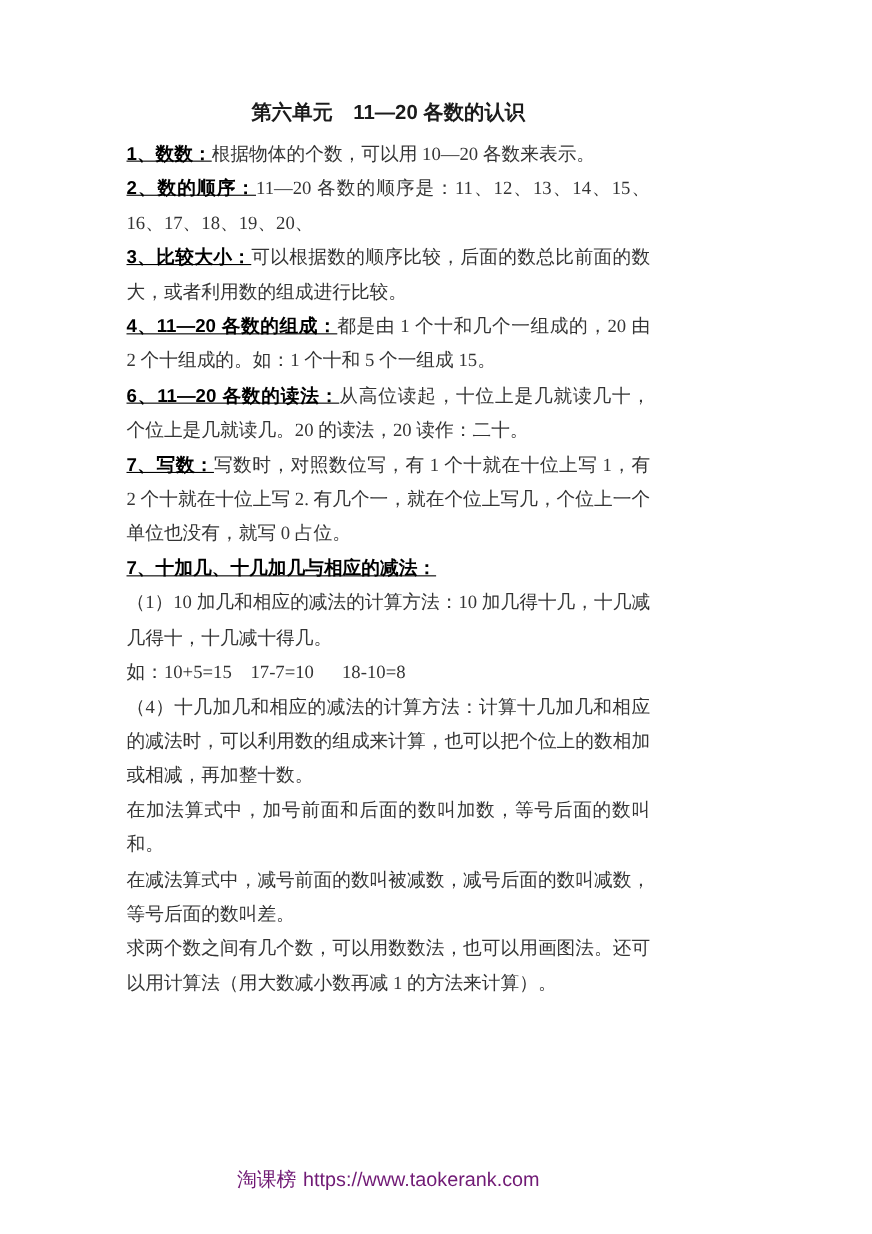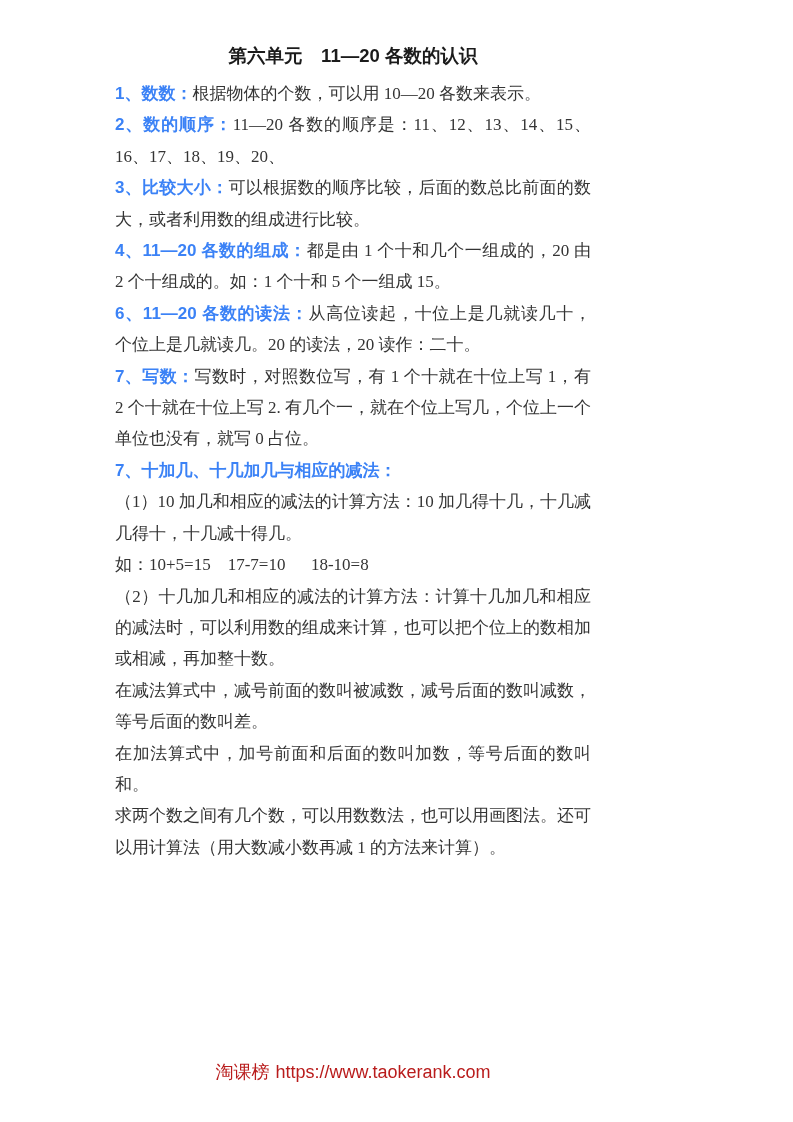--- a/index.html
+++ b/index.html
@@ -6,21 +6,21 @@
     margin: 0;
     padding: 0;
     background: #ffffff;
   }
   .page {
     position: relative;
     width: 706px;
     height: 1122px;
     box-sizing: border-box;
     background: #ffffff;
-    padding: 40px 115px 0 115px;
+    padding: 86px 115px 0 115px;
     font-family: "Liberation Serif", "DejaVu Serif", serif;
     color: #343434;
     overflow: hidden;
   }
   .title {
     margin: 0 0 7px 0;
     text-align: center;
     font-family: "Liberation Sans", "DejaVu Sans", sans-serif;
     font-size: 18.5px;
     line-height: 31px;
@@ -36,32 +36,33 @@
     font-size: 17px;
     line-height: 31.4px;
     text-align: justify;
     white-space: pre-wrap;
     color: #343434;
     word-break: break-word;
   }
   .para b {
     font-family: "Liberation Sans", "DejaVu Sans", sans-serif;
     font-weight: bold;
-    color: #3b82f6;
+    color: #000000;
+    text-decoration: underline;
   }
   .footer {
     position: absolute;
     top: 1060px;
     left: 0;
     width: 100%;
     text-align: center;
     font-family: "Liberation Sans", "DejaVu Sans", sans-serif;
     font-size: 18px;
     line-height: 24px;
-    color: #b91c1c;
+    color: #701a75;
   }
   .footer .site {
     margin-right: 6px;
   }
 </style>
 </head>
 <body>
 
 <div class="page">
   <h1 class="title">第六单元　11—20 各数的认识</h1>
@@ -69,22 +70,22 @@
   <div class="content">
       <p class="para"><b>1、数数：</b><span>根据物体的个数，可以用 10—20 各数来表示。</span></p>
       <p class="para"><b>2、数的顺序：</b><span>11—20 各数的顺序是：11、12、13、14、15、16、17、18、19、20、</span></p>
       <p class="para"><b>3、比较大小：</b><span>可以根据数的顺序比较，后面的数总比前面的数大，或者利用数的组成进行比较。</span></p>
       <p class="para"><b>4、11—20 各数的组成：</b><span>都是由 1 个十和几个一组成的，20 由 2 个十组成的。如：1 个十和 5 个一组成 15。</span></p>
       <p class="para"><b>6、11—20 各数的读法：</b><span>从高位读起，十位上是几就读几十，个位上是几就读几。20 的读法，20 读作：二十。</span></p>
       <p class="para"><b>7、写数：</b><span>写数时，对照数位写，有 1 个十就在十位上写 1，有 2 个十就在十位上写 2. 有几个一，就在个位上写几，个位上一个单位也没有，就写 0 占位。</span></p>
       <p class="para"><b>7、十加几、十几加几与相应的减法：</b></p>
       <p class="para">（1）10 加几和相应的减法的计算方法：10 加几得十几，十几减几得十，十几减十得几。</p>
       <p class="para">如：10+5=15    17-7=10      18-10=8</p>
-      <p class="para">（2）十几加几和相应的减法的计算方法：计算十几加几和相应的减法时，可以利用数的组成来计算，也可以把个位上的数相加或相减，再加整十数。</p>
+      <p class="para">（4）十几加几和相应的减法的计算方法：计算十几加几和相应的减法时，可以利用数的组成来计算，也可以把个位上的数相加或相减，再加整十数。</p>
+      <p class="para">在加法算式中，加号前面和后面的数叫加数，等号后面的数叫和。</p>
       <p class="para">在减法算式中，减号前面的数叫被减数，减号后面的数叫减数，等号后面的数叫差。</p>
-      <p class="para">在加法算式中，加号前面和后面的数叫加数，等号后面的数叫和。</p>
       <p class="para">求两个数之间有几个数，可以用数数法，也可以用画图法。还可以用计算法（用大数减小数再减 1 的方法来计算）。</p>
     </div>
 
   <div class="footer">
     <span class="site">淘课榜</span><span>https://www.taokerank.com</span>
   </div>
 </div>
 
 </body></html>

